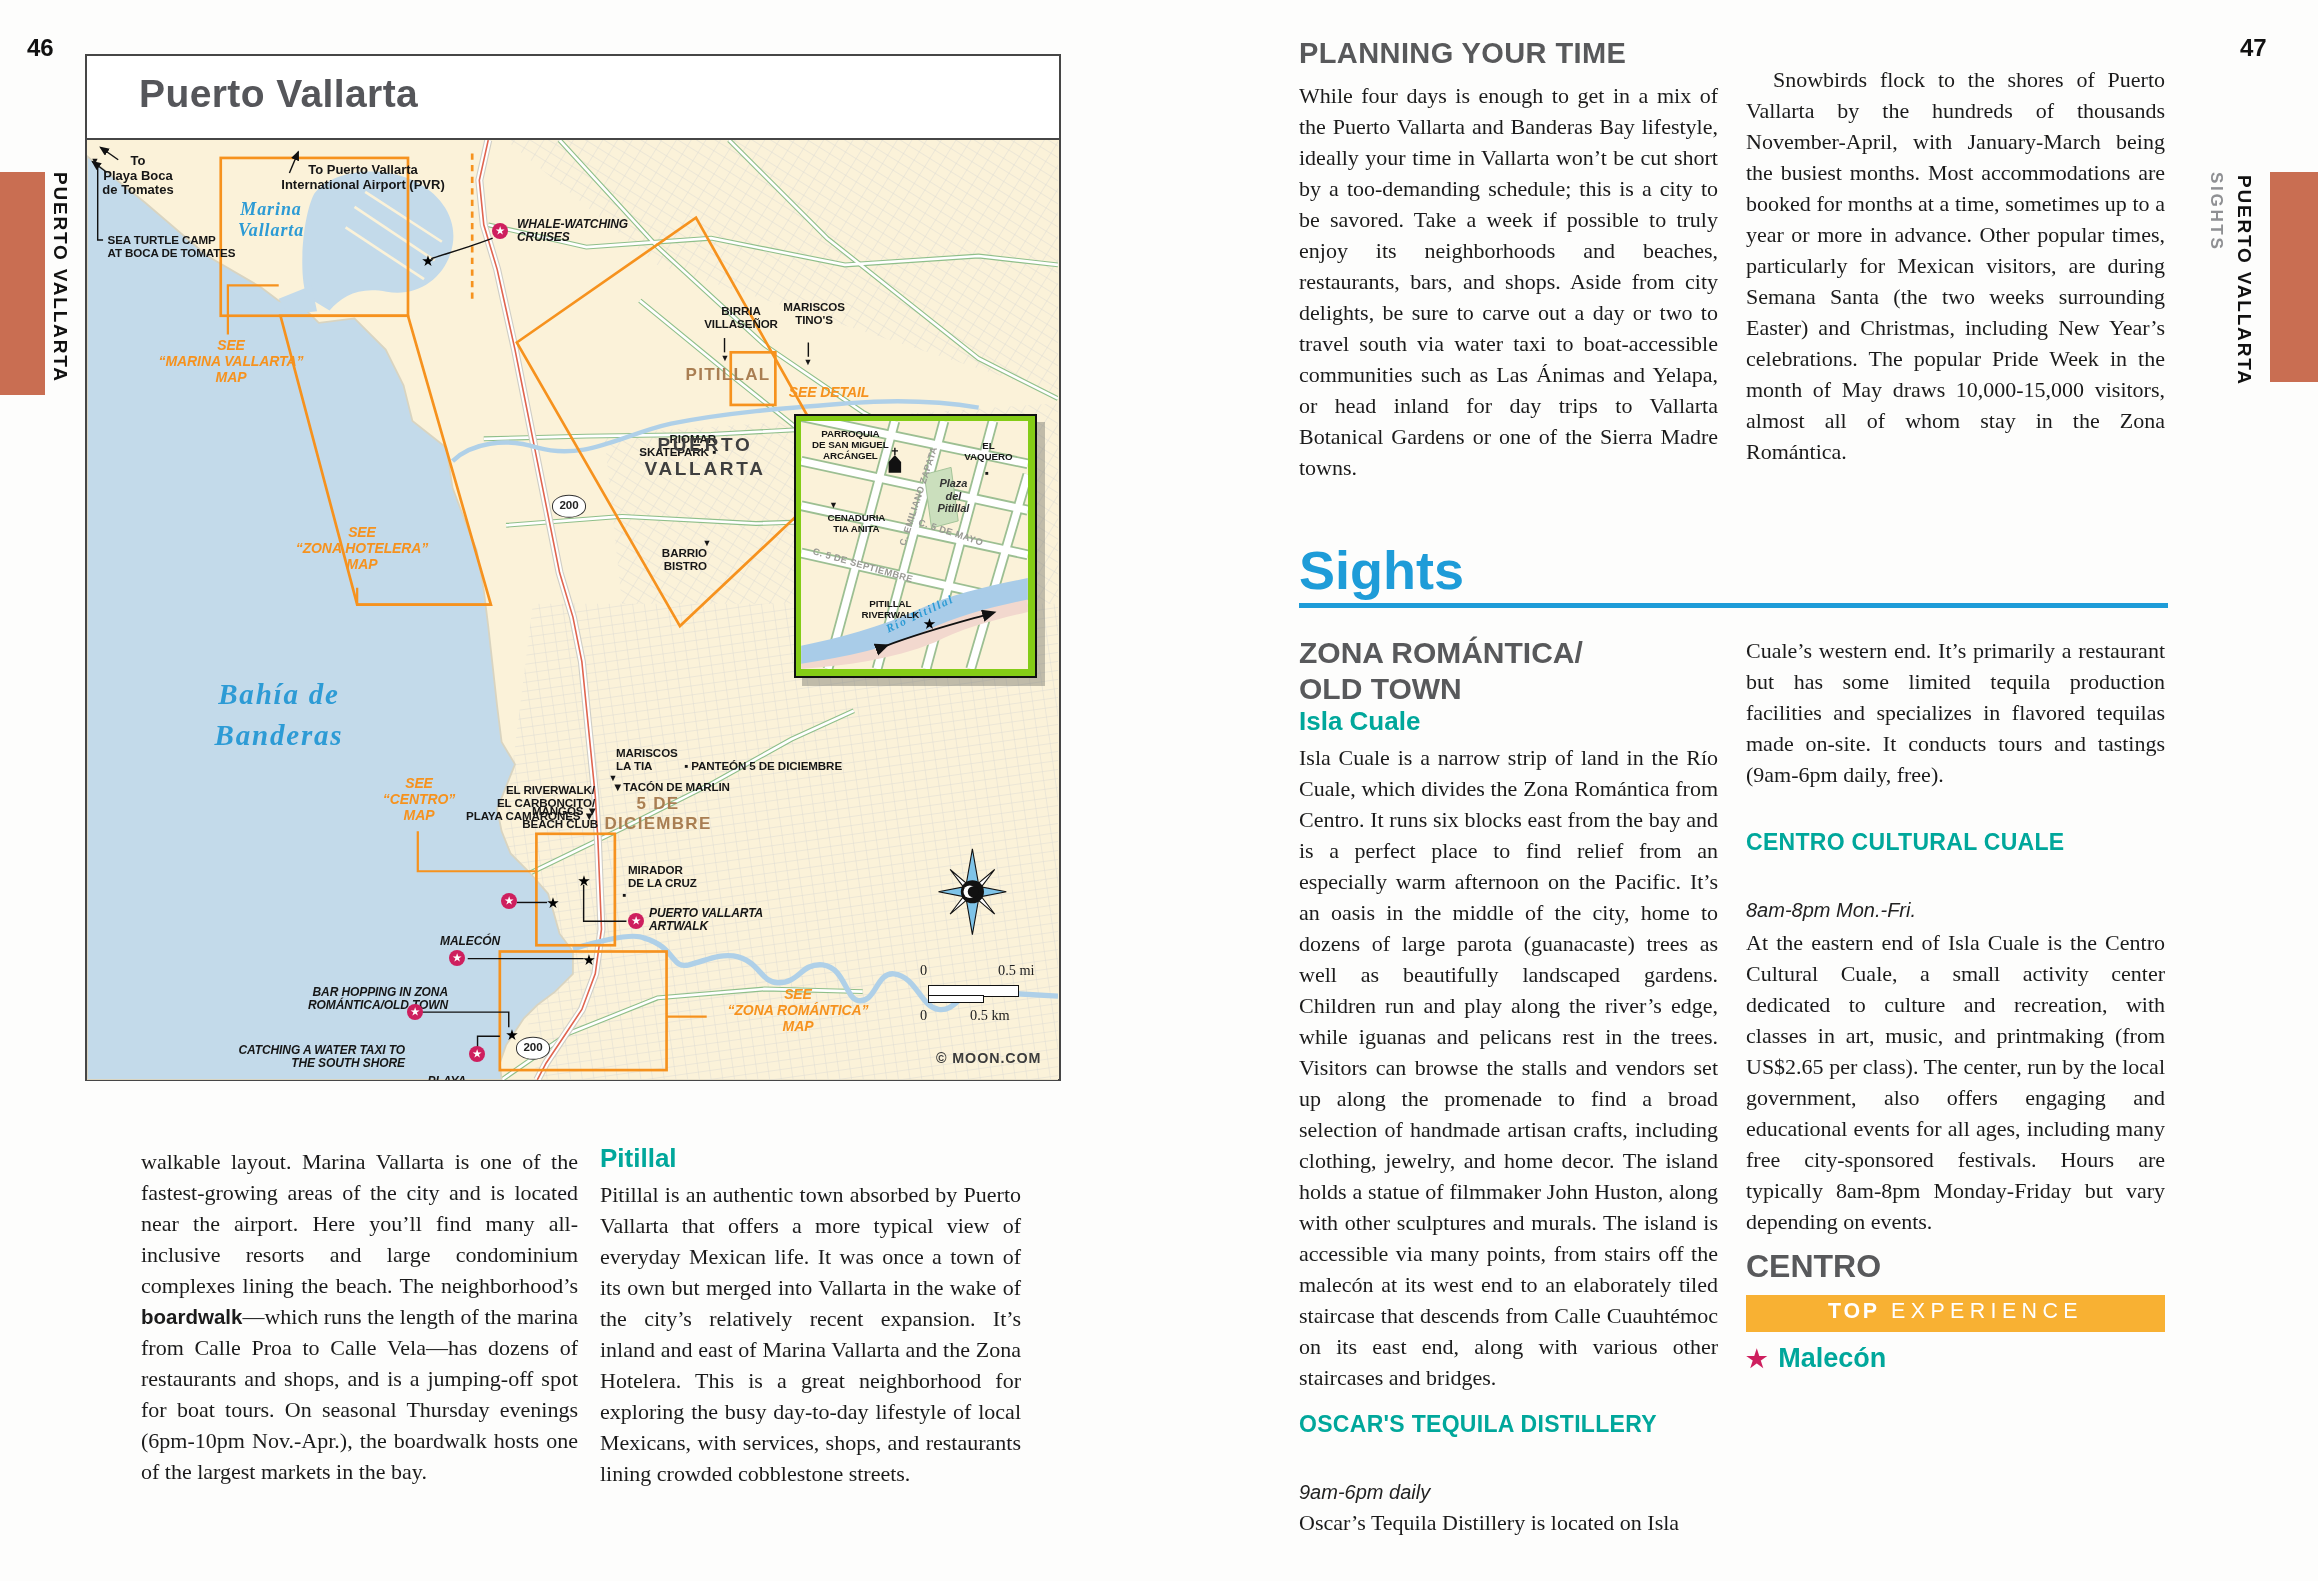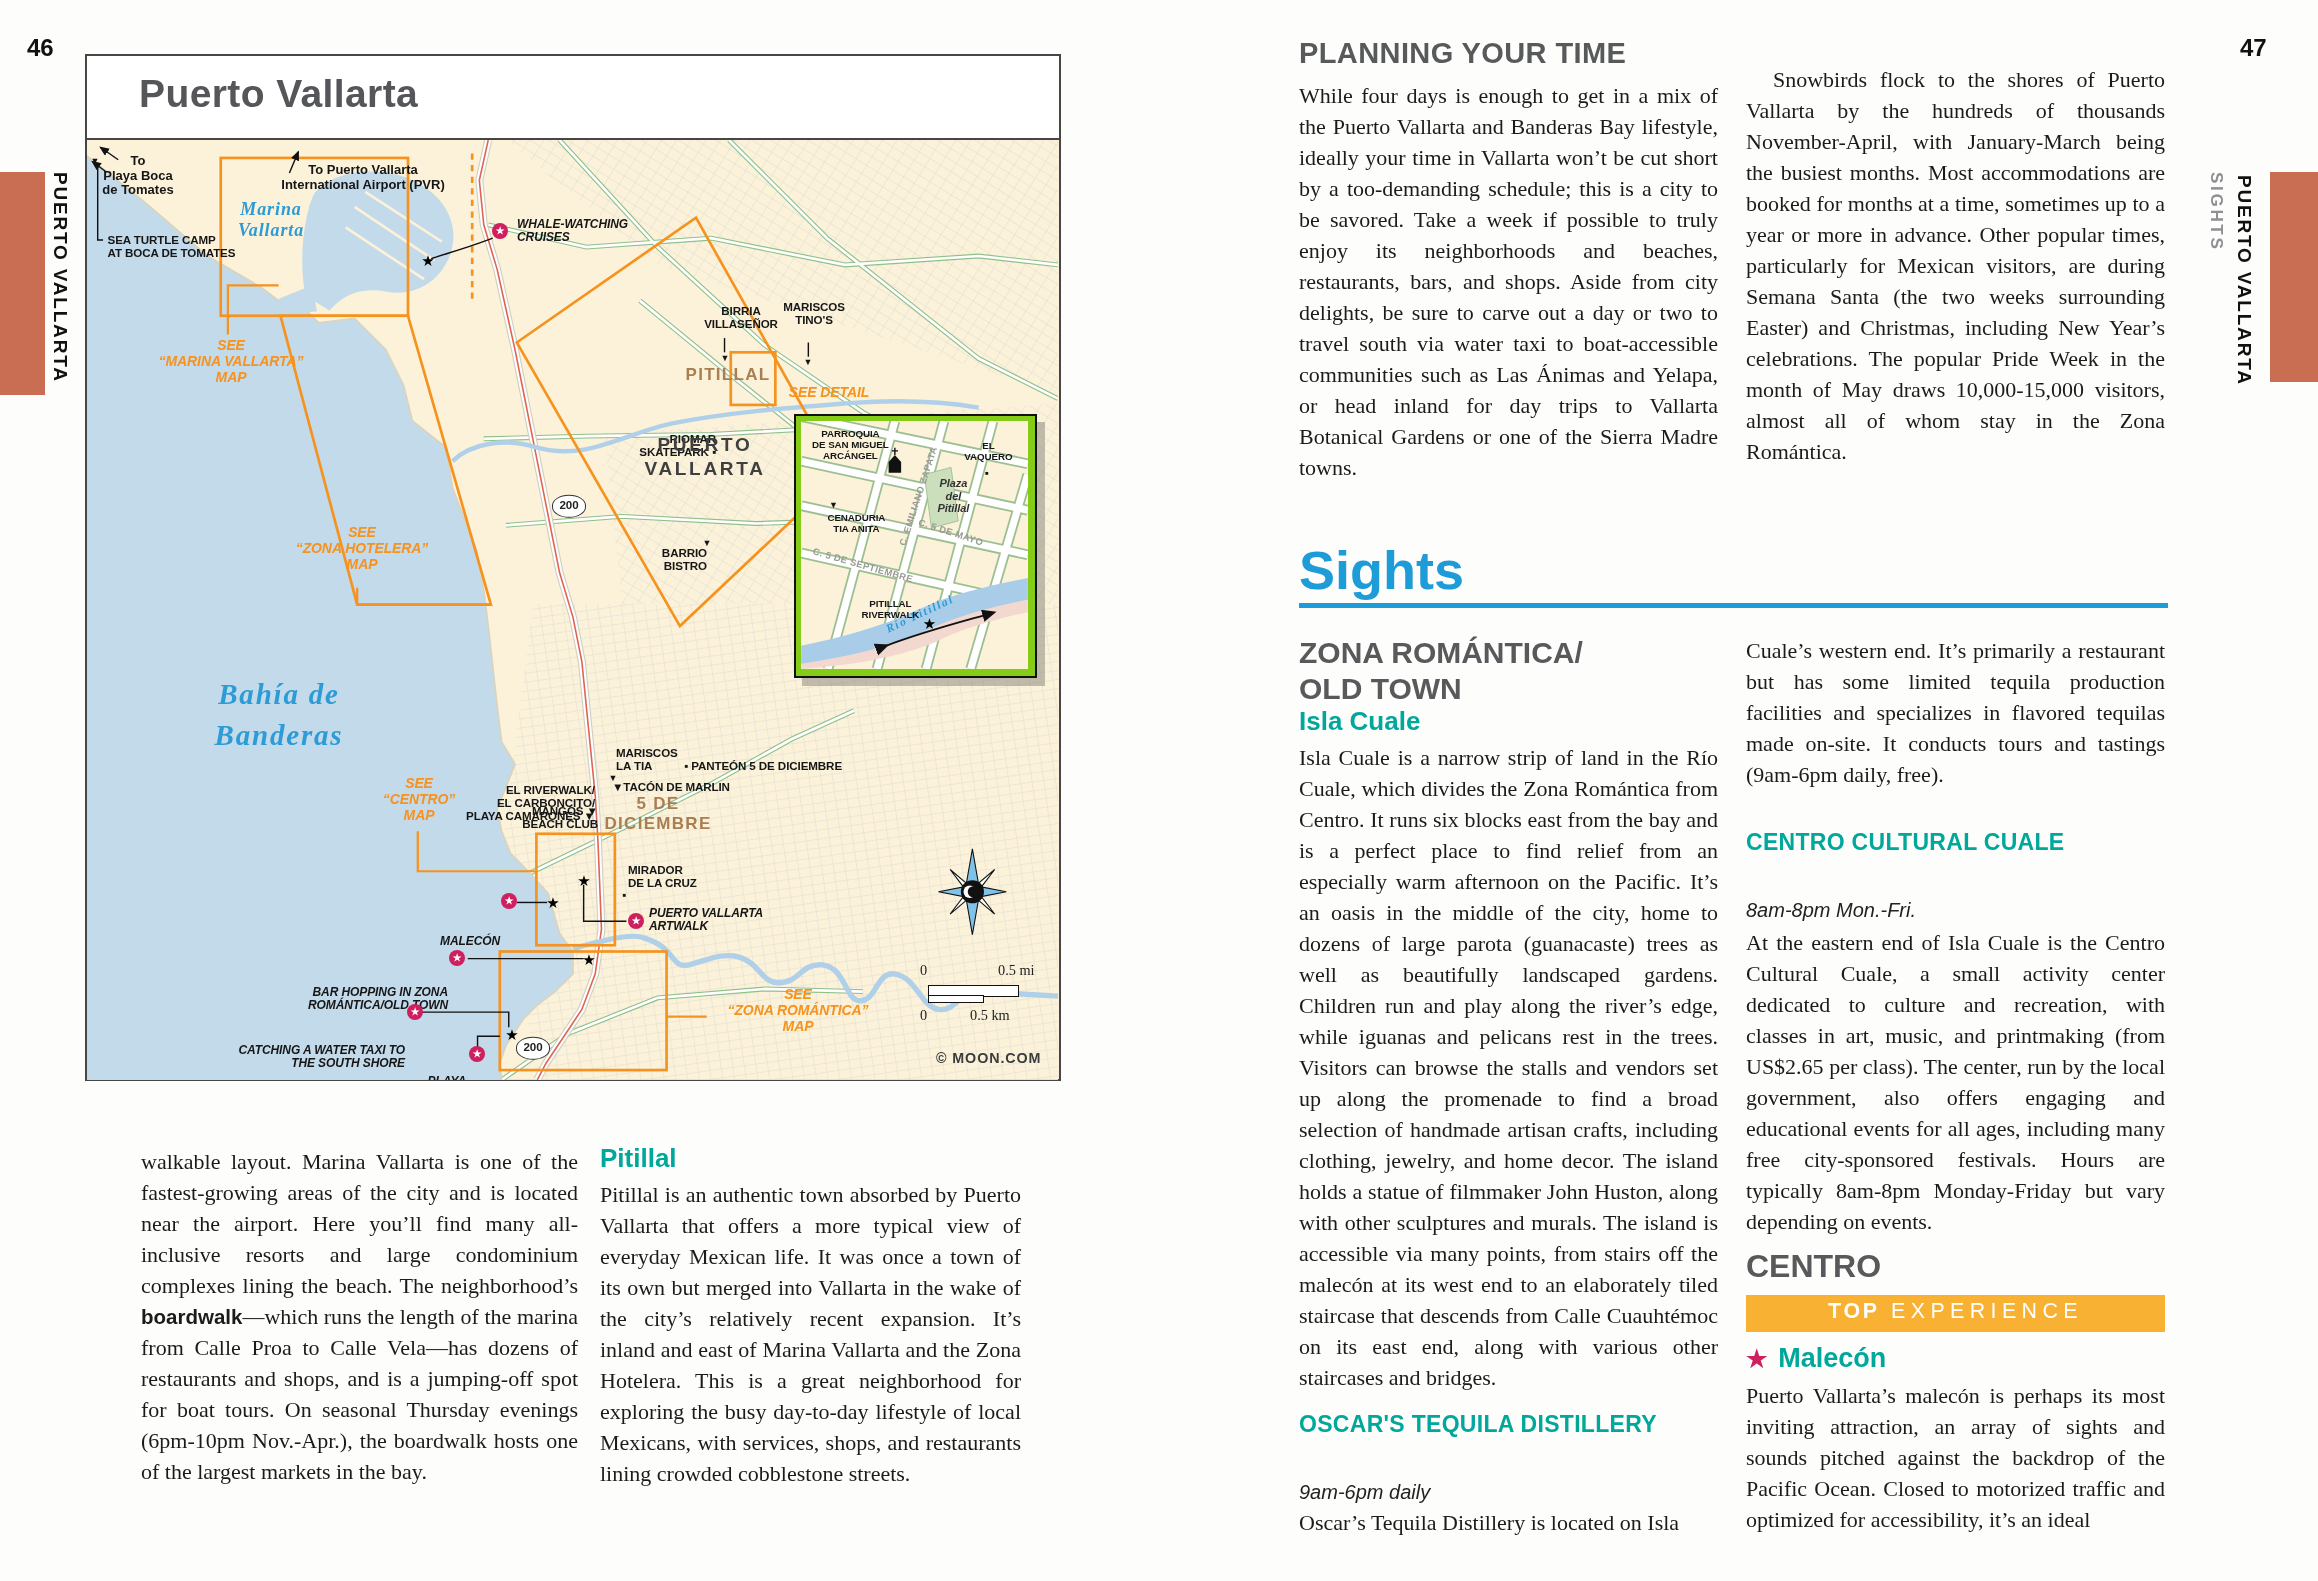--- a/index.html
+++ b/index.html
@@ -379,16 +379,15 @@
   <div class="contact" style="left:1746px;top:895px;">8am-8pm Mon.-Fri.</div>
   <div class="bodycol" style="left:1746px;top:927px;">At the eastern end of Isla Cuale is the Centro Cultural Cuale, a small activity center dedicated to culture and recreation, with classes in art, music, and printmaking (from US$2.65 per class). The center, run by the local government, also offers engaging and educational events for all ages, including many free city-sponsored festivals. Hours are typically 8am-8pm Monday-Friday but vary depending on events.</div>
 
   <div id="centro-heading" style="left:1746px;top:1248px;">CENTRO</div>
   <div id="top-banner" style="left:1746px;top:1295px;">
     <span class="b1">TOP</span><span class="b2"> EXPERIENCE</span>
   </div>
   <div id="malecon-heading" style="left:1746px;top:1343px;">
     <span class="mstar">★</span><span>Malecón</span>
   </div>
-  <div class="bodycol" style="left:1746px;top:1380px;">Puerto Vallarta’s malecón is perhaps its most inviting attraction, an array of sights and sounds pitched against the backdrop of the Pacific Ocean. Closed to motorized traffic and optimized for accessibility, it’s an ideal</div>
 
 </div>
 
 
 </body></html>

